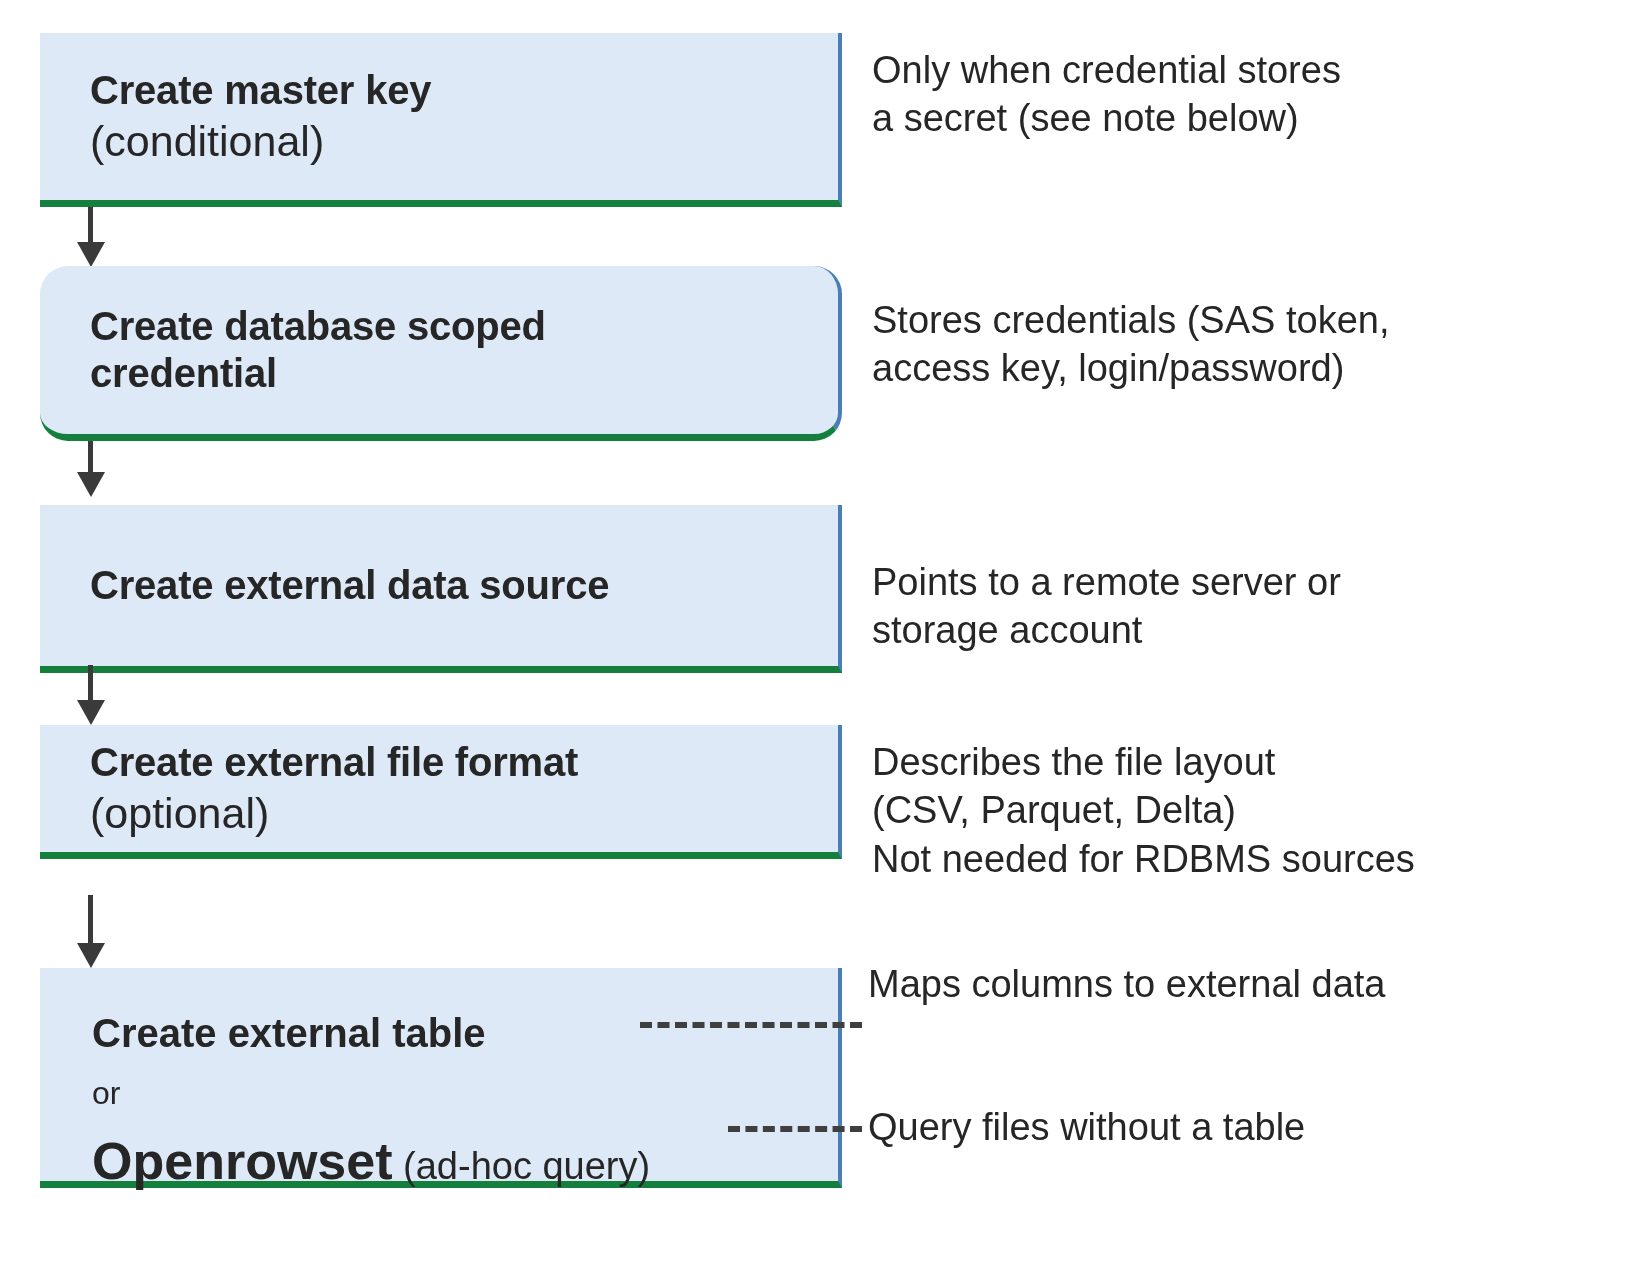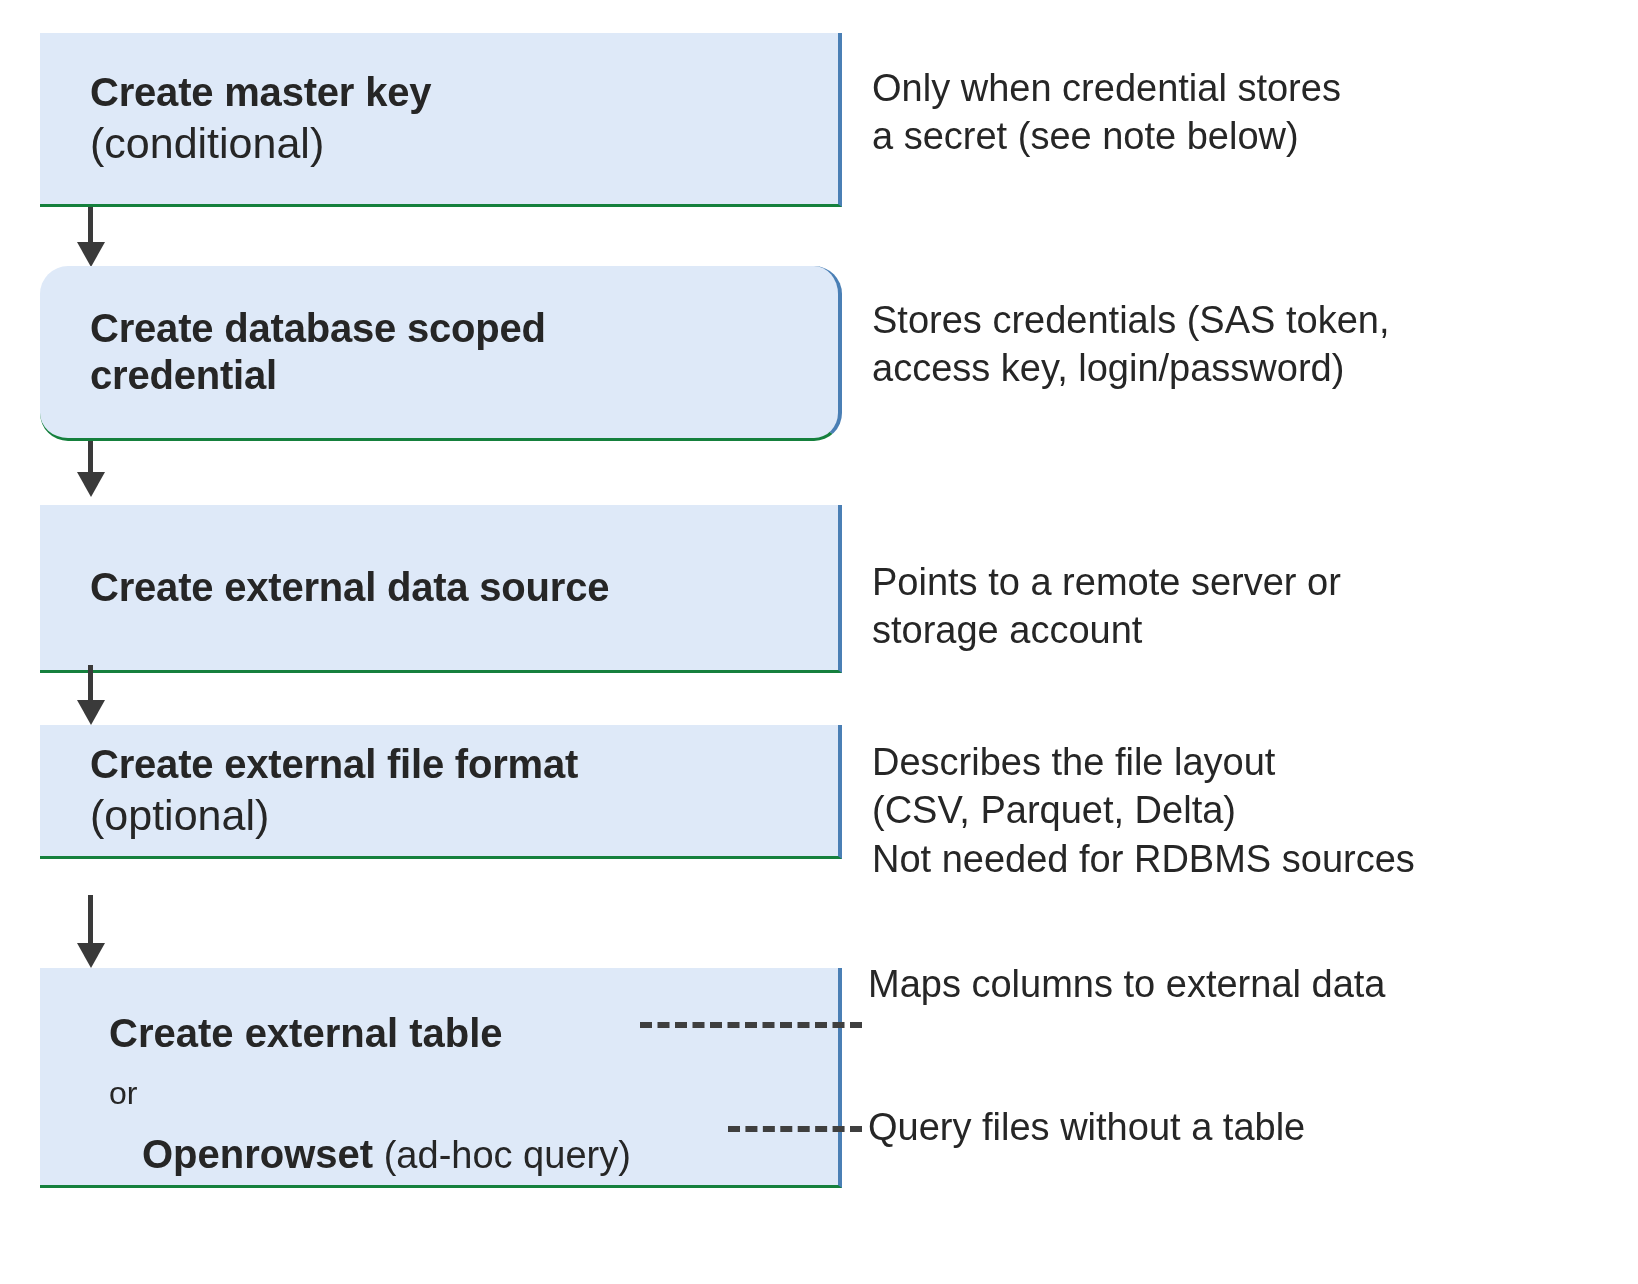--- a/index.html
+++ b/index.html
@@ -24,21 +24,21 @@
   }
 
   
   .step-box {
     position: absolute;
     left: 40px;
     width: 802px;
     box-sizing: border-box;
     background: #dee9f8;
     border-right: 4px solid #4a7fb5;
-    border-bottom: 3px solid #15803d;
+    border-bottom: 7px solid #15803d;
     display: flex;
     flex-direction: column;
     justify-content: center;
     padding-left: 50px;
   }
 
   .step-title {
     font-weight: bold;
     font-size: 40px;
     line-height: 1.18;
@@ -104,21 +104,21 @@
   
   .note {
     position: absolute;
     left: 872px;
     font-size: 38px;
     line-height: 1.27;
     color: #262626;
     white-space: pre-line;
     max-width: 740px;
   }
-  #note-1 { top: 64px; }
+  #note-1 { top: 46px; }
   #note-2 { top: 296px; }
   #note-3 { top: 518px; margin-top: 40px; }
   #note-4 { top: 738px; }
   #note-5a { top: 960px; left: 868px; }
   #note-5b { top: 1103px; left: 868px; }
 
   
   .dashed {
     position: absolute;
     height: 0;
@@ -127,25 +127,25 @@
   #dash-1 { left: 640px; top: 1022px; width: 222px; }
   #dash-2 { left: 728px; top: 1126px; width: 134px; }
 
   
   .b5row {
     position: relative;
     font-size: 40px;
     line-height: 1.18;
     color: #262626;
   }
-  #box-5 { padding-left: 69px; justify-content: flex-start; padding-top: 30px; }
+  #box-5 { padding-left: 52px; justify-content: flex-start; padding-top: 30px; }
   #b5-line-1 { font-weight: bold; margin-top: 12px; }
   #b5-line-2 { font-weight: normal; font-size: 32px; margin-top: 18px; }
   #b5-line-3 { margin-top: 18px; font-weight: normal; font-size: 38px; }
-  #b5-line-3 b { font-weight: bold; font-size: 40px; margin-left: 33px; }
+  #b5-line-3 b { font-weight: bold; font-size: 52px; }
 </style>
 </head>
 <body>
 
 <div id="canvas">
 
   <div class="step-box" id="box-1">
     <div class="step-title">Create master key</div>
     <div class="step-sub">(conditional)</div>
   </div>

